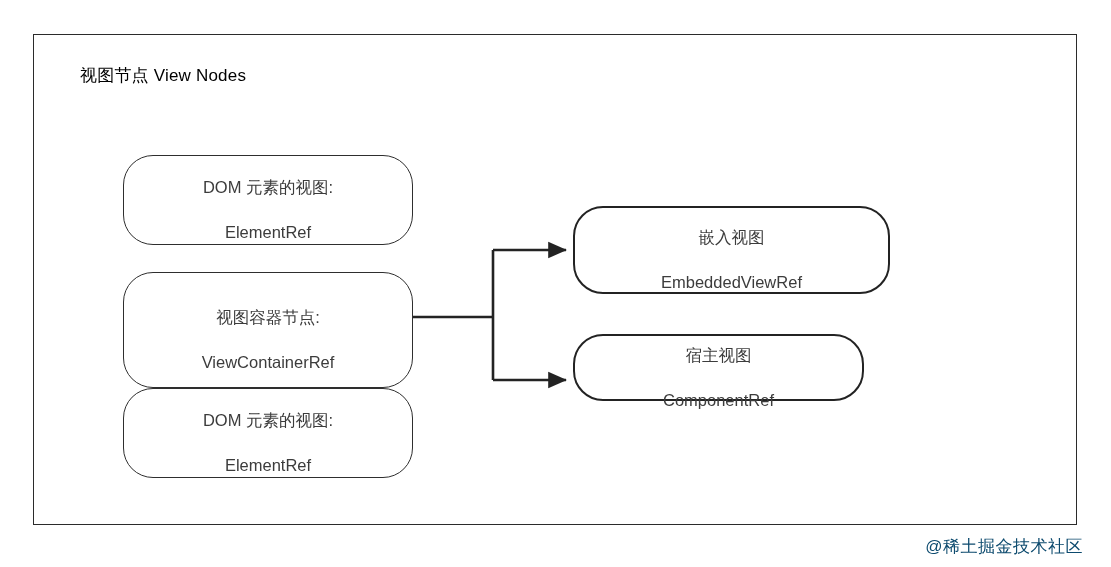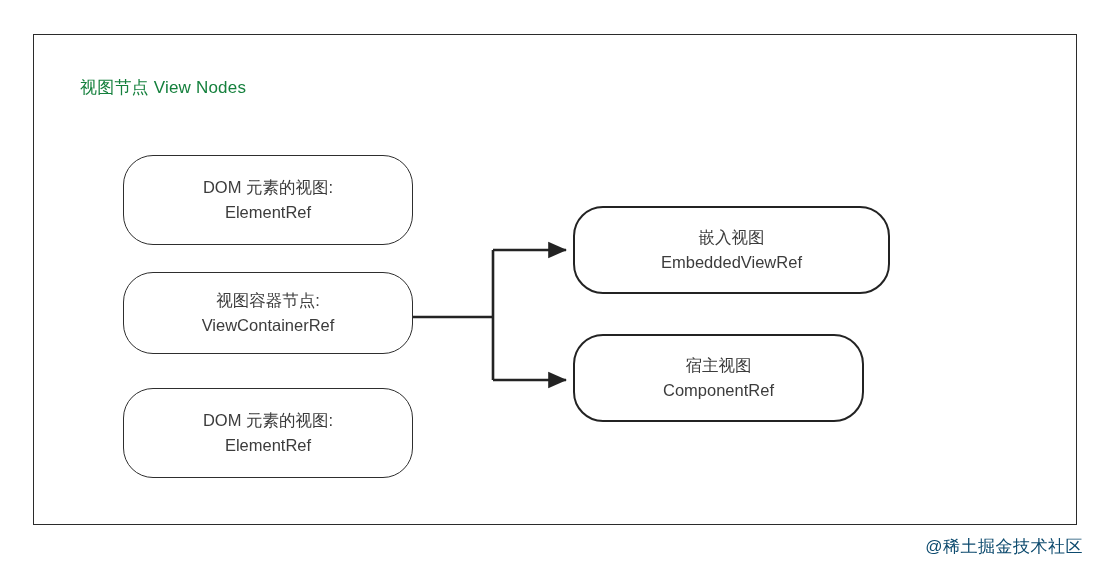--- a/index.html
+++ b/index.html
@@ -26,24 +26,24 @@
     width: 1044px;
     height: 491px;
     border: 1.6px solid #2b2b2b;
     box-sizing: border-box;
     background: #ffffff;
   }
   
   .frame-title {
     position: absolute;
     left: 80px;
-    top: 76px;
+    top: 64px;
     font-size: 17px;
     line-height: 24px;
-    color: #15803d;
+    color: #000000;
     white-space: nowrap;
     letter-spacing: 0.2px;
   }
   
   .node {
     position: absolute;
     box-sizing: border-box;
     background: #ffffff;
     border: 1.7px solid #2e2e2e;
     border-radius: 30px;
@@ -56,28 +56,29 @@
     font-size: 16.5px;
     line-height: 25px;
   }
   .node.right {
     border-width: 2.1px;
     border-color: #232323;
   }
   .node .l1, .node .l2 {
     display: block;
     white-space: nowrap;
+    margin-top: 20px;
   }
   
   #node-elementref-top   { left: 123px; top: 155px; width: 290px; height: 90px; }
-  #node-viewcontainerref { left: 123px; top: 272px; width: 290px; height: 82px; }
+  #node-viewcontainerref { left: 123px; top: 272px; width: 290px; height: 116px; }
   #node-elementref-bottom{ left: 123px; top: 388px; width: 290px; height: 90px; }
   
   #node-embeddedviewref  { left: 573px; top: 206px; width: 317px; height: 88px; }
-  #node-componentref     { left: 573px; top: 334px; width: 291px; height: 88px; }
+  #node-componentref     { left: 573px; top: 334px; width: 291px; height: 67px; }
 
   
   #connector-layer {
     position: absolute;
     left: 0;
     top: 0;
     width: 1111px;
     height: 567px;
     pointer-events: none;
   }

